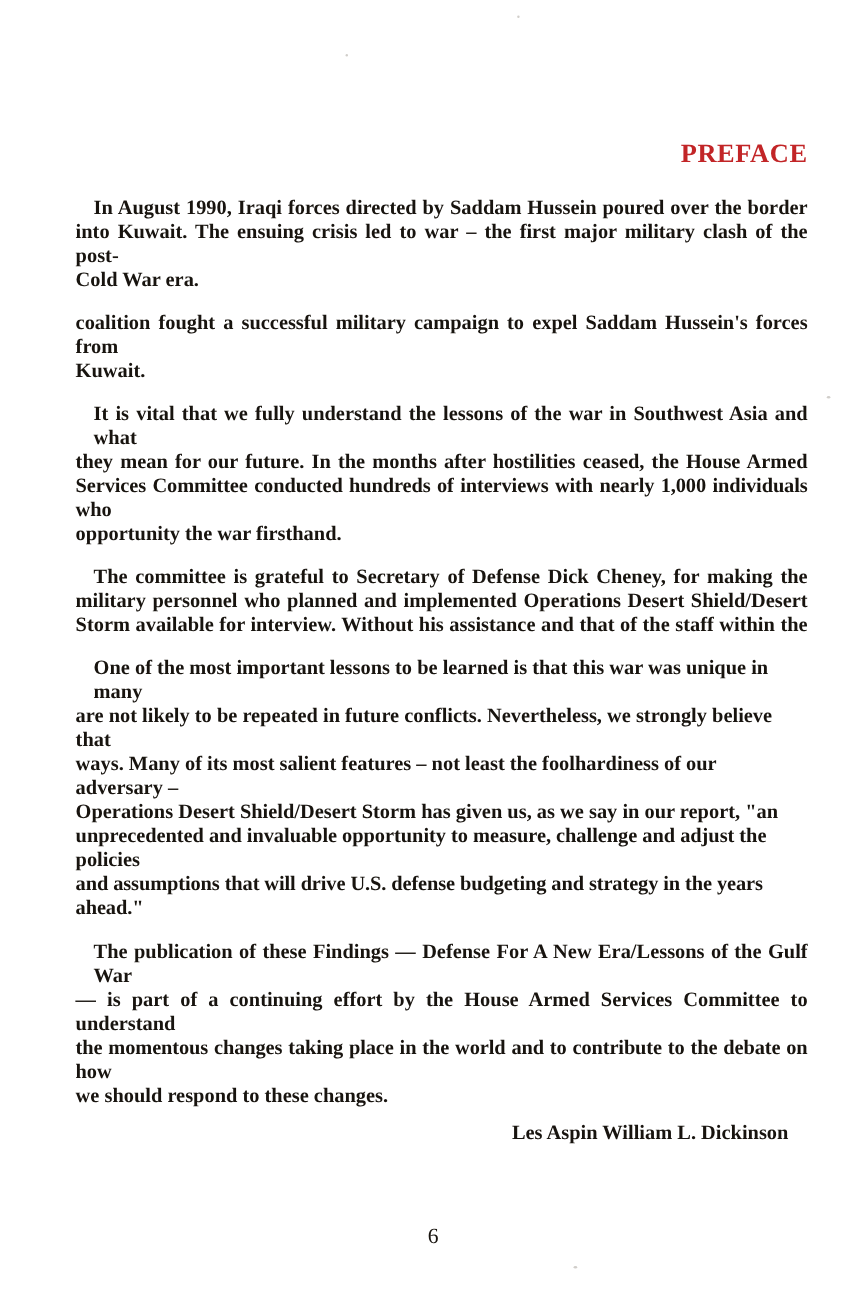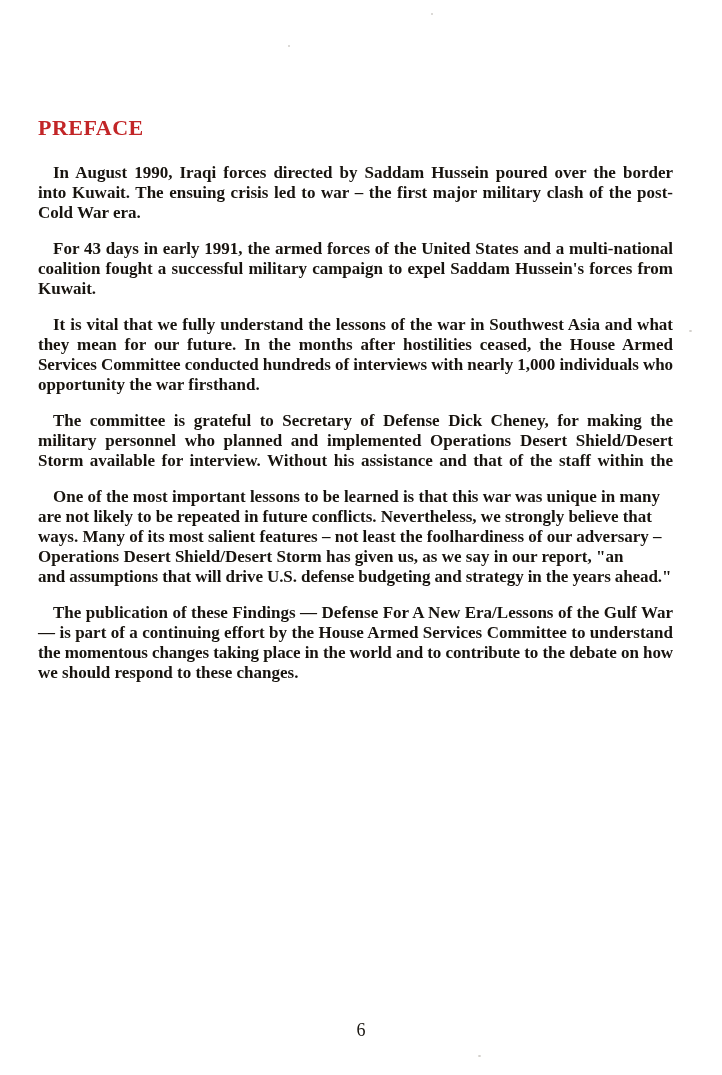--- a/index.html
+++ b/index.html
@@ -25,25 +25,25 @@
     position:absolute;
     left:38px;top:0;
     width:635px;
   }
   .title{
     margin:0;
     padding-top:117px;
     font-size:22px;
     line-height:22px;
     letter-spacing:.5px;
-    text-align:left;
+    text-align:right;
     color:var(--title-red);
     font-weight:bold;
   }
-  .paragraph{margin-top:16px;}
+  .paragraph{margin-top:16px;margin-left:25px;}
   .paragraph:first-child{margin-top:24px;}
   .line{
     font-size:17px;
     line-height:20px;
     white-space:normal;
   }
   .line.just{
     text-align:justify;
     text-align-last:justify;
   }
@@ -77,49 +77,50 @@
 <main class="sheet">
   <div class="content">
     <h1 class="title">PREFACE</h1>
     <section id="paragraphs">
         <div class="paragraph">
           <div class="line just indent" style="">In August 1990, Iraqi forces directed by Saddam Hussein poured over the border</div>
           <div class="line just" style="">into Kuwait. The ensuing crisis led to war – the first major military clash of the post-</div>
           <div class="line" style="">Cold War era.</div>
         </div>
         <div class="paragraph">
-          <div class="line just indent" style="">For 43 days in early 1991, the armed forces of the United States and a multi-national</div>
           <div class="line just" style="">coalition fought a successful military campaign to expel Saddam Hussein's forces from</div>
           <div class="line" style="">Kuwait.</div>
         </div>
         <div class="paragraph">
           <div class="line just indent" style="">It is vital that we fully understand the lessons of the war in Southwest Asia and what</div>
           <div class="line just" style="">they mean for our future. In the months after hostilities ceased, the House Armed</div>
           <div class="line just" style="letter-spacing: -0.094px;">Services Committee conducted hundreds of interviews with nearly 1,000 individuals who</div>
           <div class="line" style="">opportunity the war firsthand.</div>
         </div>
         <div class="paragraph">
           <div class="line just indent" style="">The committee is grateful to Secretary of Defense Dick Cheney, for making the</div>
           <div class="line just" style="">military personnel who planned and implemented Operations Desert Shield/Desert</div>
           <div class="line just" style="">Storm available for interview. Without his assistance and that of the staff within the</div>
         </div>
         <div class="paragraph">
           <div class="line indent" style="">One of the most important lessons to be learned is that this war was unique in many</div>
           <div class="line" style="">are not likely to be repeated in future conflicts. Nevertheless, we strongly believe that</div>
           <div class="line" style="">ways. Many of its most salient features – not least the foolhardiness of our adversary –</div>
           <div class="line" style="">Operations Desert Shield/Desert Storm has given us, as we say in our report, "an</div>
+          <div class="line" style="letter-spacing: -0.035px;">unprecedented and invaluable opportunity to measure, challenge and adjust the policies</div>
           <div class="line" style="letter-spacing: -0.091px;">and assumptions that will drive U.S. defense budgeting and strategy in the years ahead."</div>
         </div>
         <div class="paragraph">
           <div class="line just indent" style="">The publication of these Findings — Defense For A New Era/Lessons of the Gulf War</div>
           <div class="line just" style="">— is part of a continuing effort by the House Armed Services Committee to understand</div>
           <div class="line just" style="letter-spacing: -0.105px;">the momentous changes taking place in the world and to contribute to the debate on how</div>
           <div class="line" style="">we should respond to these changes.</div>
         </div>
       </section>
+    <div class="signature">Les Aspin William L. Dickinson</div>
   </div>
 
   <div class="page-number">6</div>
 
   <div class="speck" style="left:431px;top:13px;width:2px;height:2px;"></div>
   <div class="speck" style="left:288px;top:45px;width:2px;height:2px;"></div>
   <div class="speck" style="left:689px;top:330px;width:3px;height:2px;"></div>
   <div class="speck" style="left:478px;top:1055px;width:3px;height:2px;"></div>
 </main>
 

